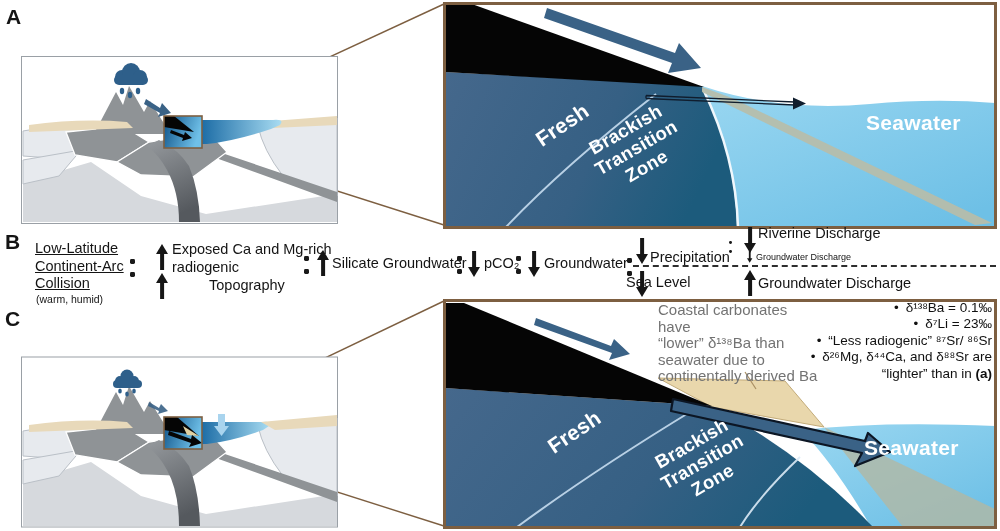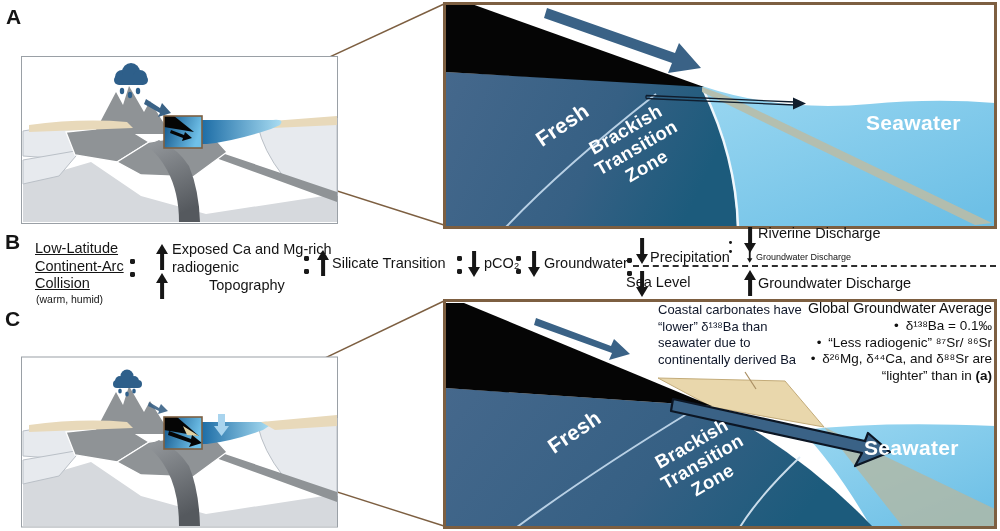--- a/index.html
+++ b/index.html
@@ -21,21 +21,21 @@
   .uar .s{top:8px;width:3.8px;height:18px;background:#161616;}
   .dar .h{bottom:0;width:0;height:0;border-left:6px solid transparent;border-right:6px solid transparent;border-top:10px solid #161616;}
   .dar .s{bottom:8px;width:3.8px;height:18px;background:#161616;}
   .sm{transform:scale(0.45);transform-origin:top left;}
   .dashline{position:absolute;border-top:2px dashed #2e2e2e;height:0;}
   
   .zl{position:absolute;color:#fff;font-weight:600;font-size:21px;letter-spacing:.3px;}
   .zl.rot{transform:rotate(-34deg);}
   .zl.blk{font-size:18.5px;line-height:21px;text-align:center;transform:rotate(-30deg);}
   
-  .carbnote{font-size:13px;line-height:16.6px;color:#0f172a;}
+  .carbnote{font-size:15px;line-height:16.6px;color:#737373;}
   .gw{font-size:13.5px;line-height:16.4px;text-align:right;color:#101010;}
   .gw .ttl{font-size:14.3px;margin-bottom:2px;}
   .gw .bull{display:inline-block;margin-right:7px;}
 </style>
 </head>
 <body>
 
 <div class="canvas">
 
   <svg class="abs" style="left:0;top:0;" width="1000" height="531">
@@ -152,21 +152,21 @@
   <div class="abs ft" style="left:172px;top:277px;margin-left:37px;">Topography</div>
 
   <div class="abs sep" style="left:304px;top:256px;">
       <b></b>
       <b></b>
     </div>
   <span class="uar" style="left:317px;top:250px;">
       <i class="h"></i>
       <i class="s"></i>
     </span>
-  <div class="abs ft" style="left:332px;top:255px;">Silicate Transition</div>
+  <div class="abs ft" style="left:332px;top:255px;">Silicate Groundwater</div>
 
   <div class="abs sep" style="left:457px;top:256px;">
       <b></b>
       <b></b>
     </div>
   <span class="dar" style="left:468px;top:251px;">
       <i class="h"></i>
       <i class="s"></i>
     </span>
   <div class="abs ft" style="left:484px;top:255px;text-align:right;">pCO₂</div>
@@ -269,22 +269,22 @@
     <path d="M93,19 L168,47 L171,40 L187,55 L166,61 L169,54 L91,26 Z" fill="#3a6286"></path>
     <path d="M302,73 L313,90" stroke="#a98e62" stroke-width="1.2"></path>
     <path d="M230,100 L422,142 L425,134 L447,153 L412,167 L419,154 L228,112 Z" fill="#3a6286" stroke="#0c1624" stroke-width="2.2" stroke-linejoin="round"></path>
     <rect x="1.5" y="1.5" width="551" height="227" fill="none" stroke="#7d5f41" stroke-width="3"></rect>
   </svg>
   <div class="abs carbnote pre" style="left:658px;top:302px;width:165px;">Coastal carbonates have
 “lower” δ¹³⁸Ba than
 seawater due to
 continentally derived Ba</div>
   <div class="abs gw" style="left:780px;top:300px;width:212px;">
-    <div class="ttl">Global Groundwater Average</div>
     <div><span class="bull">•</span><span>δ¹³⁸Ba = 0.1‰</span></div>
+    <div><span class="bull">•</span><span>δ⁷Li = 23‰</span></div>
     <div><span class="bull">•</span><span>“Less radiogenic” ⁸⁷Sr/ ⁸⁶Sr</span></div>
     <div><span class="bull">•</span><span>δ²⁶Mg, δ⁴⁴Ca, and δ⁸⁸Sr are</span></div>
     <div><span>“lighter” than in </span><b>(a)</b></div>
   </div>
   <div class="zl rot" style="left:545px;top:420px;">Fresh</div>
   <div class="zl blk pre" style="left:640px;top:430px;width:124px;">Brackish
 Transition
 Zone</div>
   <div class="zl" style="left:864px;top:436px;">Seawater</div>
 

